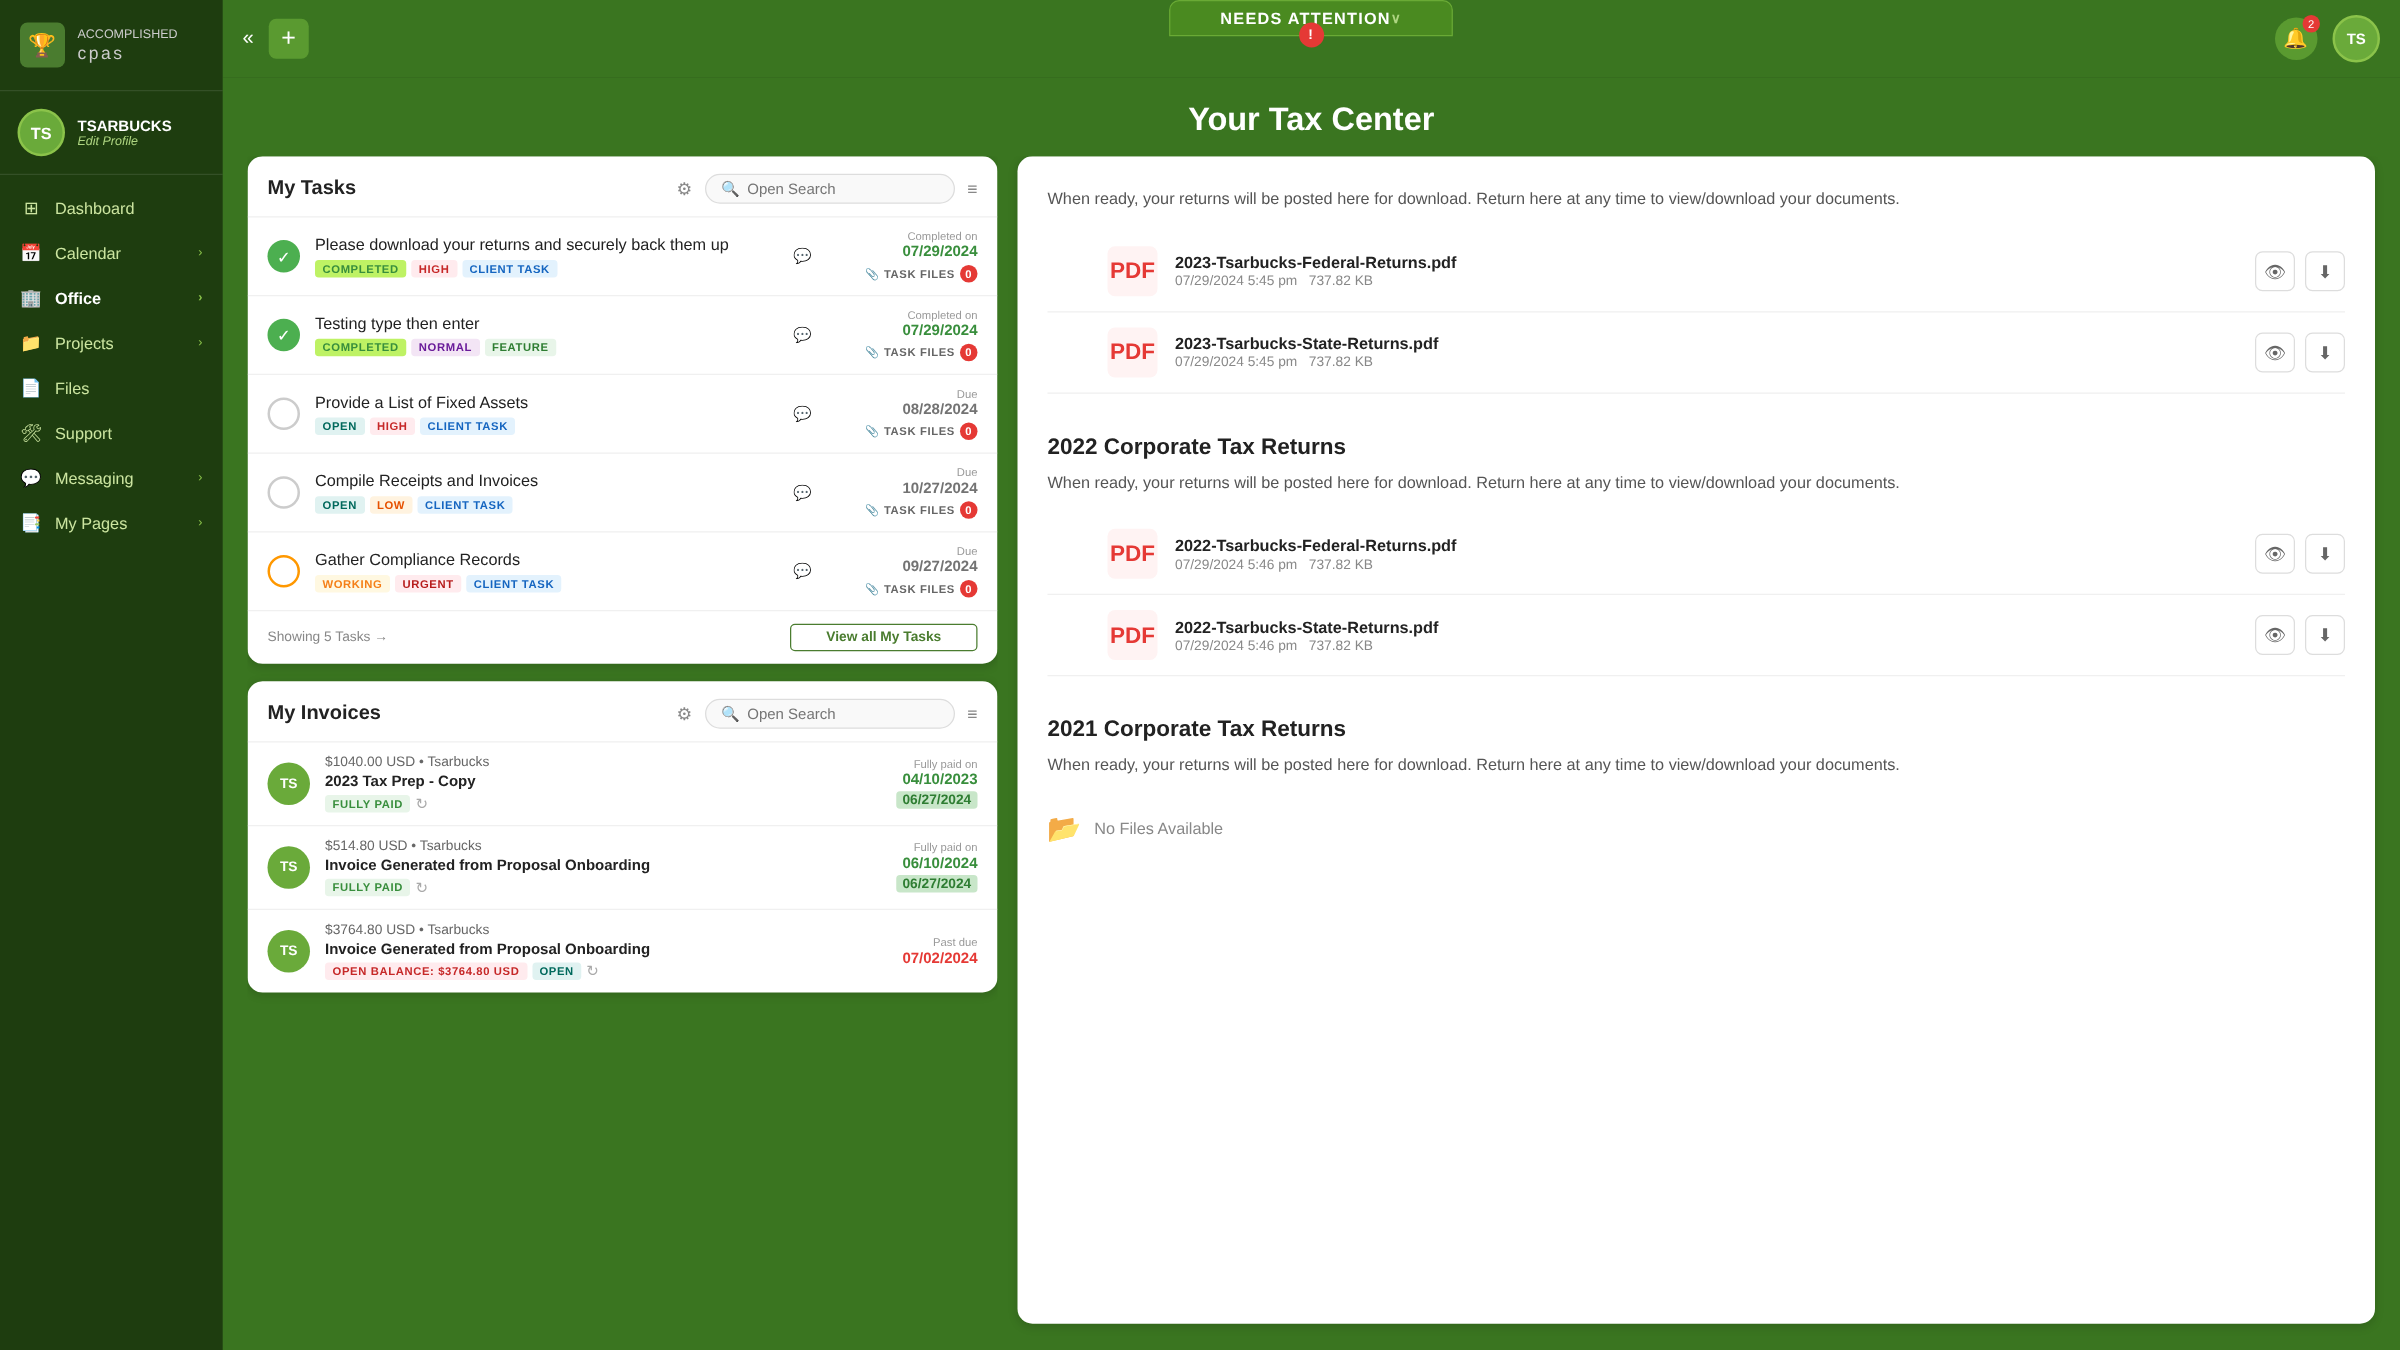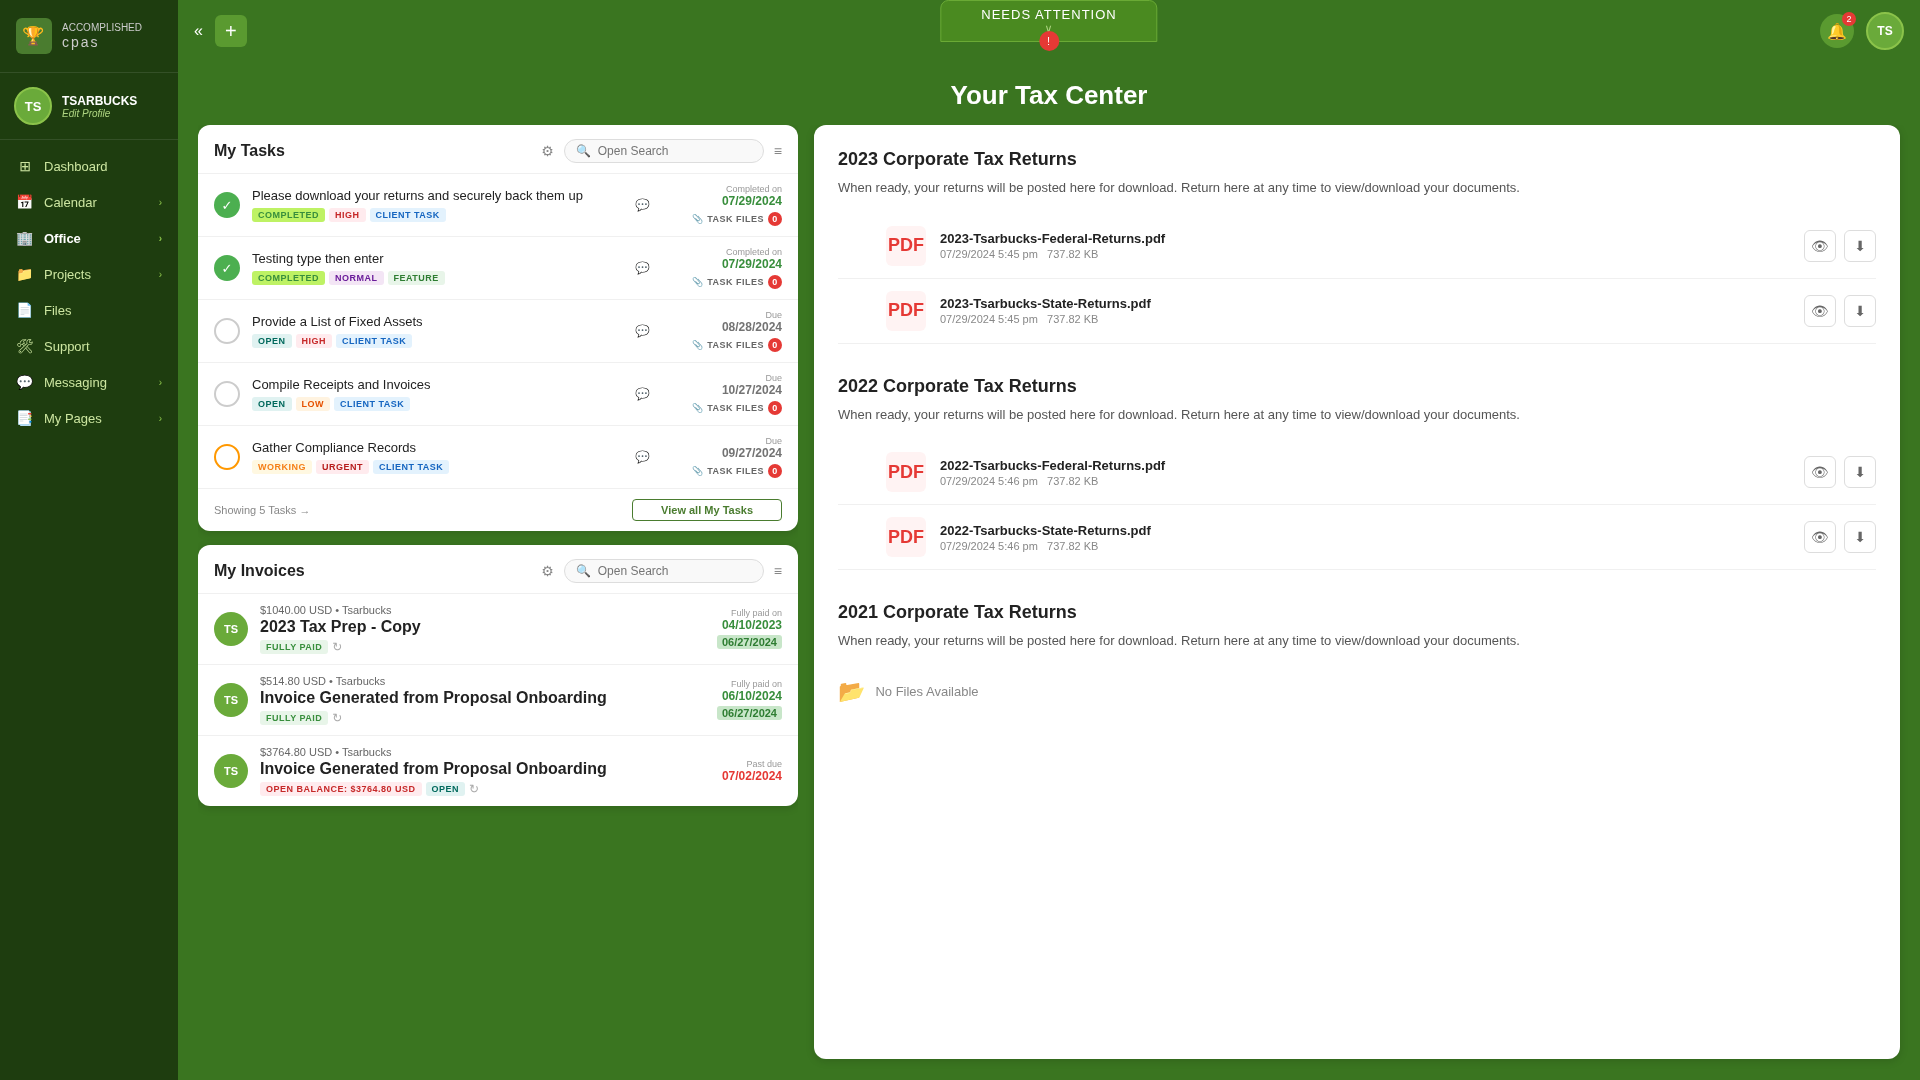--- a/index.html
+++ b/index.html
@@ -72,22 +72,22 @@
     }
     .topbar-collapse { color: white; font-size: 16px; cursor: pointer; }
     .topbar-add {
       width: 32px; height: 32px; background: #5a9a30; border-radius: 6px;
       display: flex; align-items: center; justify-content: center;
       color: white; font-size: 20px; cursor: pointer; font-weight: 300;
     }
     .needs-attention-banner {
       position: absolute; left: 50%; transform: translateX(-50%);
       background: #4a8a20; border: 1px solid #6aaa35; border-radius: 8px 8px 0 0;
-      padding: 6px 40px; display: flex; flex-direction: column; align-items: center;
-      color: white; font-size: 13px; font-weight: 400; letter-spacing: 1px;
+      padding: 6px 40px; display: flex; flex-direction: row; align-items: center;
+      color: white; font-size: 13px; font-weight: 700; letter-spacing: 1px;
       top: 0;
     }
     .attention-dot {
       position: absolute; bottom: -10px; left: 50%; transform: translateX(-50%);
       width: 20px; height: 20px; background: #e53935; border-radius: 50%;
       display: flex; align-items: center; justify-content: center; color: white; font-size: 11px;
     }
     .attention-arrow { color: #aed581; font-size: 11px; }
     .topbar-right { margin-left: auto; display: flex; align-items: center; gap: 12px; }
     .notif-btn {
@@ -221,21 +221,21 @@
       display: flex; align-items: center; padding: 10px 16px;
       border-top: 1px solid #f0f0f0; gap: 12px; cursor: pointer;
     }
     .invoice-avatar {
       width: 34px; height: 34px; border-radius: 50%; background: #6aaa3a;
       display: flex; align-items: center; justify-content: center; color: white;
       font-size: 11px; font-weight: bold; flex-shrink: 0;
     }
     .invoice-body { flex: 1; }
     .invoice-amount { font-size: 11px; color: #666; margin-bottom: 2px; }
-    .invoice-name { font-size: 16px; color: #222; font-weight: 600; margin-bottom: 4px; }
+    .invoice-name { font-size: 12px; color: #222; font-weight: 600; margin-bottom: 4px; }
     .tag-paid { background: #e8f5e9; color: #388e3c; }
     .tag-open-balance { background: #ffebee; color: #c62828; }
     .tag-open-inv { background: #e0f2f1; color: #00695c; }
     .invoice-meta { text-align: right; flex-shrink: 0; }
     .invoice-date-label { font-size: 9px; color: #999; }
     .invoice-date { font-size: 12px; font-weight: 700; }
     .invoice-date.green { color: #388e3c; }
     .invoice-date.red { color: #e53935; }
     .invoice-date2 { font-size: 11px; font-weight: 600; background: #c8e6c9; color: #2e7d32; border-radius: 3px; padding: 1px 5px; margin-top: 2px; display: inline-block; }
     .refresh-icon { color: #aaa; font-size: 12px; cursor: pointer; }
@@ -543,21 +543,20 @@
 
     </div>
   </div>
             </div>
         </div>
 
       </div>
 
       <div class="right-panel" id="right-panel">
           <div class="tax-section">
-    <div class="tax-section-title">2023 Corporate Tax Returns</div>
     <div class="tax-section-desc">When ready, your returns will be posted here for download. Return here at any time to view/download your documents.</div>
 
       <div class="pdf-row">
         <div class="pdf-icon">
           <span class="pdf-label">PDF</span>
         </div>
         <div class="pdf-info">
           <div class="pdf-name">2023-Tsarbucks-Federal-Returns.pdf</div>
           <div class="pdf-meta">07/29/2024 5:45 pm &nbsp; 737.82 KB</div>
         </div>

